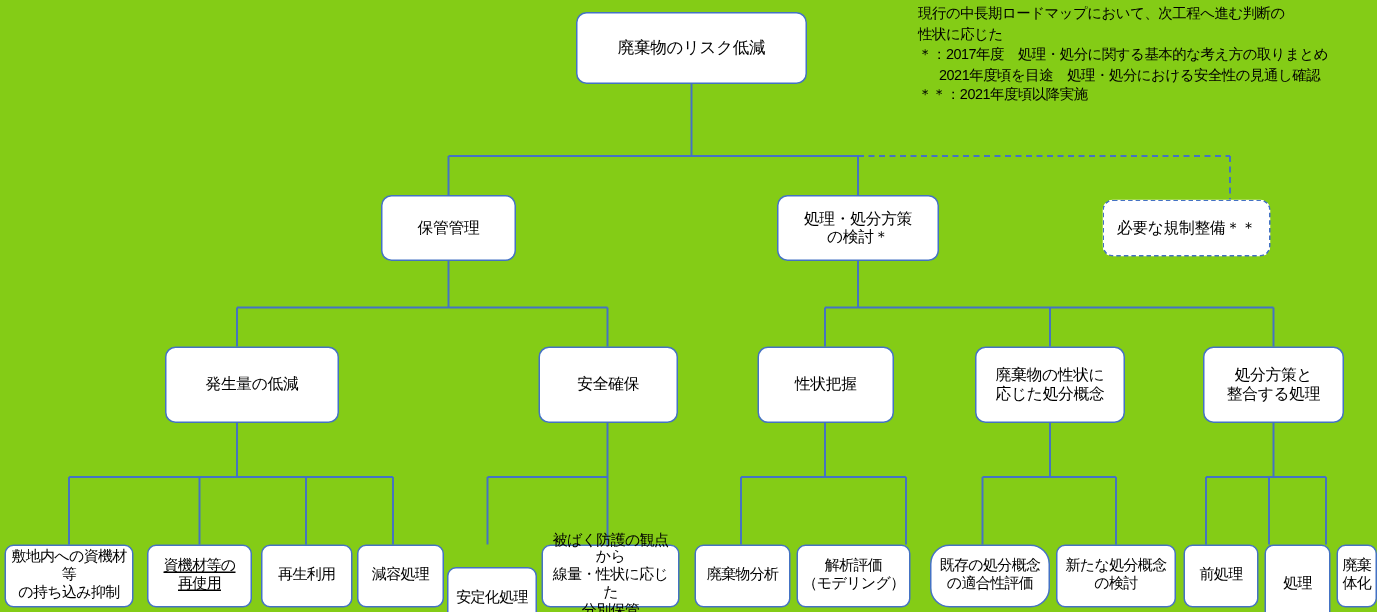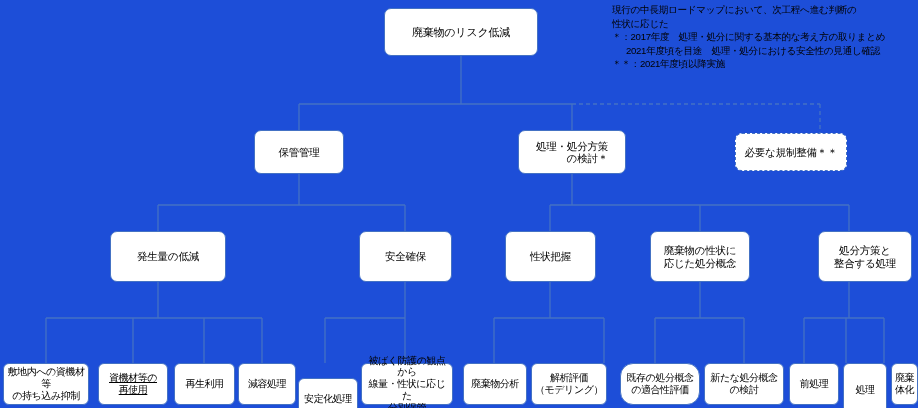--- a/index.html
+++ b/index.html
@@ -9,21 +9,21 @@
     background: #ffffff;
   }
   body {
     font-family: "Liberation Sans", "DejaVu Sans", sans-serif;
     color: #000000;
   }
   #diagram {
     position: relative;
     width: 918px;
     height: 408px;
-    background: #1d4ed8;
+    background: #84cc16;
     overflow: hidden;
   }
   #connector-layer {
     position: absolute;
     left: 0;
     top: 0;
     width: 918px;
     height: 408px;
     pointer-events: none;
   }
@@ -144,30 +144,30 @@
     <div class="lg-line">現行の中長期ロードマップにおいて、次工程へ進む判断の</div>
     <div class="lg-line">性状に応じた</div>
     <div class="lg-line">＊：2017年度　処理・処分に関する基本的な考え方の取りまとめ</div>
     <div class="lg-line lg-indent">2021年度頃を目途　処理・処分における安全性の見通し確認</div>
     <div class="lg-line">＊＊：2021年度頃以降実施</div>
   </div>
 
   <div class="node root" style="left:384px; top:8px; width:154px; height:48px;">廃棄物のリスク低減</div>
 
   <div class="node lvl2" style="left:254px; top:130px; width:90px; height:44px;">保管管理</div>
-  <div class="node lvl2" style="left:518px; top:130px; width:108px; height:44px;text-align:right;">処理・処分方策
+  <div class="node lvl2" style="left:518px; top:130px; width:108px; height:44px;">処理・処分方策
 の検討＊</div>
   <div class="node lvl2 dashed" style="left:735px; top:133px; width:112px; height:38px;">必要な規制整備＊＊</div>
 
   <div class="node lvl3" style="left:110px; top:231px; width:116px; height:51px;">発生量の低減</div>
   <div class="node lvl3" style="left:359px; top:231px; width:93px; height:51px;">安全確保</div>
   <div class="node lvl3" style="left:505px; top:231px; width:91px; height:51px;">性状把握</div>
   <div class="node lvl3" style="left:650px; top:231px; width:100px; height:51px;">廃棄物の性状に
 応じた処分概念</div>
-  <div class="node lvl3" style="left:802px; top:231px; width:94px; height:51px;margin-left:16px;">処分方策と
+  <div class="node lvl3" style="left:802px; top:231px; width:94px; height:51px;">処分方策と
 整合する処理</div>
 
   <div class="node leaf" style="left:3px; top:363px; width:86px; height:42px;">敷地内への資機材等
 の持ち込み抑制</div>
   <div class="node leaf" style="left:98px; top:363px; width:70px; height:42px;text-decoration:underline;">資機材等の
 再使用</div>
   <div class="node leaf" style="left:174px; top:363px; width:61px; height:42px;">再生利用</div>
   <div class="node leaf" style="left:238px; top:363px; width:58px; height:42px;">減容処理</div>
   <div class="node leaf" style="left:298px; top:378px; width:60px; height:42px;">安定化処理</div>
   <div class="node leaf" style="left:361px; top:363px; width:92px; height:42px;">被ばく防護の観点から

